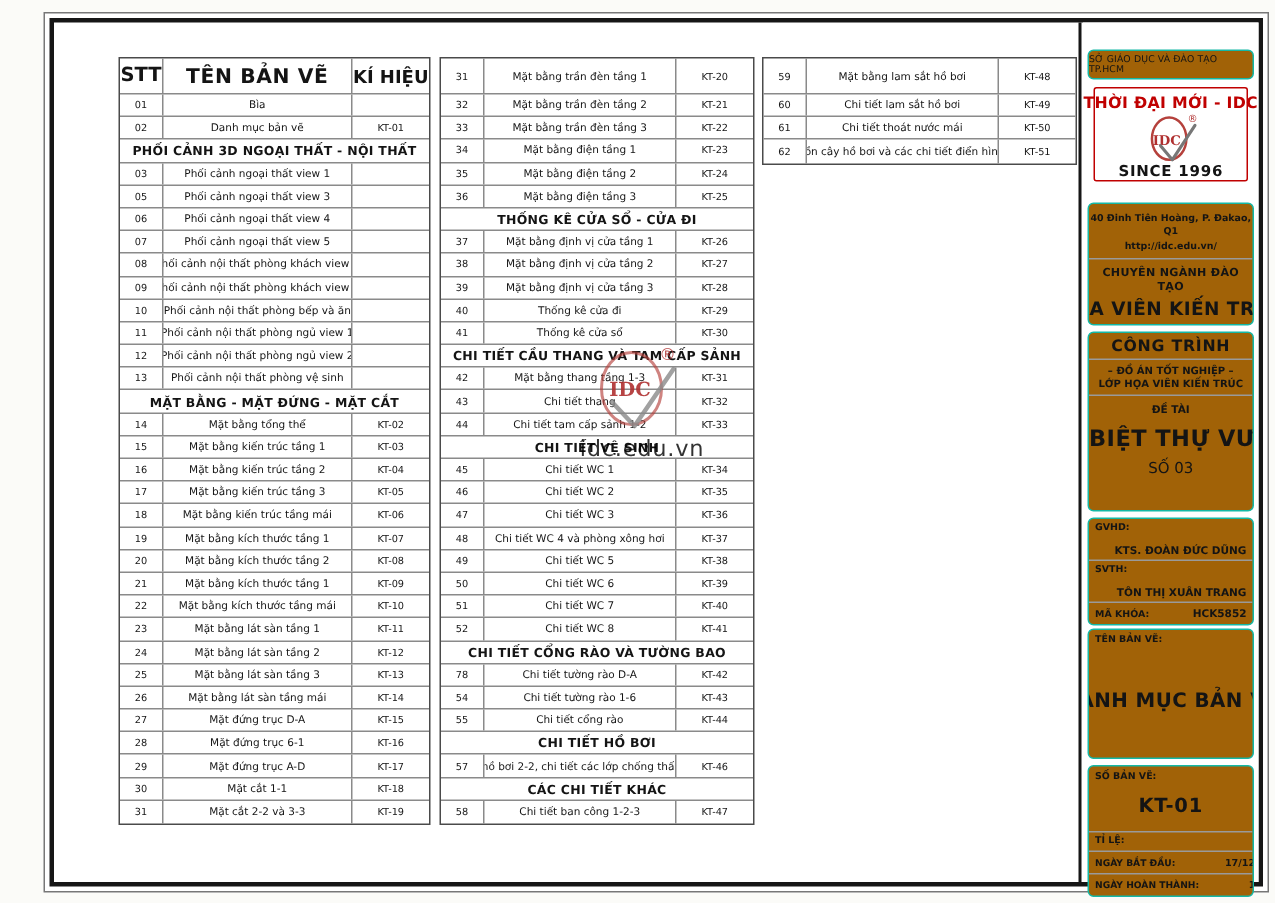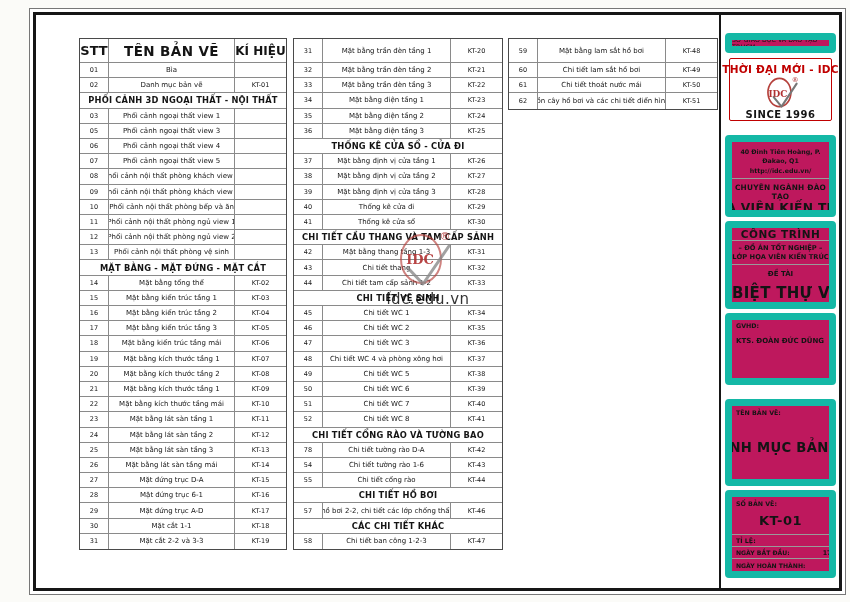--- a/index.html
+++ b/index.html
@@ -32,40 +32,40 @@
     font-weight:bold; font-size:8.3px; letter-spacing:.2px; white-space:nowrap; overflow:hidden; }
 
   
   .wm { position:absolute; pointer-events:none; }
   .wm-url { left:363px; top:290px; width:130px; text-align:center; font-size:15px;
     color:#000000; opacity:.8; letter-spacing:.5px; font-weight:500; }
 
   
   .titleblock { position:absolute; left:722px; top:15px; width:117px; height:573px;
     display:flex; flex-direction:column; padding:18px 3px; background:#fff; }
-  .tb-box { border:7px solid #14b8a6; border-radius:4px; background:#be185d; flex:none; overflow:hidden; }
+  .tb-box { border:1px solid #14b8a6; border-radius:4px; background:#a16207; flex:none; overflow:hidden; }
   .box-dept { height:20px; margin-bottom:5px; display:flex; align-items:center; justify-content:center;
     font-size:6.2px; font-weight:500; letter-spacing:.1px; }
   .box-logo { height:72px; margin:0 4px 14px 4px; border:1.5px solid #c00000; border-radius:2px;
     display:flex; flex-direction:column; align-items:center; }
   .brand-name { margin-top:4px; font-size:10.5px; font-weight:bold; color:#c00000; letter-spacing:.2px; white-space:nowrap; }
   .brand-since { font-size:10px; font-weight:bold; letter-spacing:.5px; margin-top:-2px; }
   .box-school { height:82px; margin-bottom:4px; display:flex; flex-direction:column; }
   .addr { padding-top:5px; text-align:center; font-size:6.3px; font-weight:700; line-height:1.5; }
   .hline { border-top:1px solid #9a9a9a; margin-top:3px; }
   .train-label { text-align:center; font-size:7.4px; font-weight:bold; padding-top:4px; letter-spacing:.2px; }
   .train-major { flex:1; display:flex; align-items:center; justify-content:center;
     font-size:12.3px; font-weight:bold; letter-spacing:.3px; white-space:nowrap; }
-  .box-project { height:88px; margin-bottom:4px; display:flex; flex-direction:column; }
+  .box-project { height:120px; margin-bottom:4px; display:flex; flex-direction:column; }
   .proj-label { height:17px; display:flex; align-items:center; justify-content:center; font-size:10.5px; font-weight:bold; letter-spacing:.5px; }
   .proj-line { text-align:center; font-size:6.7px; font-weight:600; margin-top:3px; white-space:nowrap; }
   .topic-label { text-align:center; font-size:7px; font-weight:bold; margin-top:5px; }
   .topic-name { text-align:center; font-size:15px; font-weight:bold; margin-top:6px; letter-spacing:.3px; white-space:nowrap; }
   .topic-no { text-align:center; font-size:10px; font-weight:500; margin-top:6px; }
-  .box-people { height:72px; margin-bottom:14px; display:flex; flex-direction:row; }
+  .box-people { height:72px; margin-bottom:2px; display:flex; flex-direction:column; }
   .person-row { height:27px; display:flex; flex-direction:column; justify-content:space-between; padding:2px 4px 2px 4px; }
   .p-label { font-size:6.3px; font-weight:600; }
   .p-name { font-size:7px; font-weight:bold; text-align:right; white-space:nowrap; }
   .inline-row { flex:1; display:flex; align-items:center; justify-content:space-between; padding:0 4px; }
   .box-sheetname { height:87px; margin-bottom:4px; display:flex; flex-direction:column; }
   .s-label { font-size:6.3px; font-weight:600; padding:3px 0 0 4px; }
   .s-big { flex:1; display:flex; align-items:center; justify-content:center;
     font-size:13.2px; font-weight:bold; letter-spacing:.3px; white-space:nowrap; }
   .box-sheetno { height:88px; display:flex; flex-direction:column; }
   .kt-big { height:33px; display:flex; align-items:center; justify-content:center; font-size:13px; font-weight:bold; letter-spacing:.5px; }

